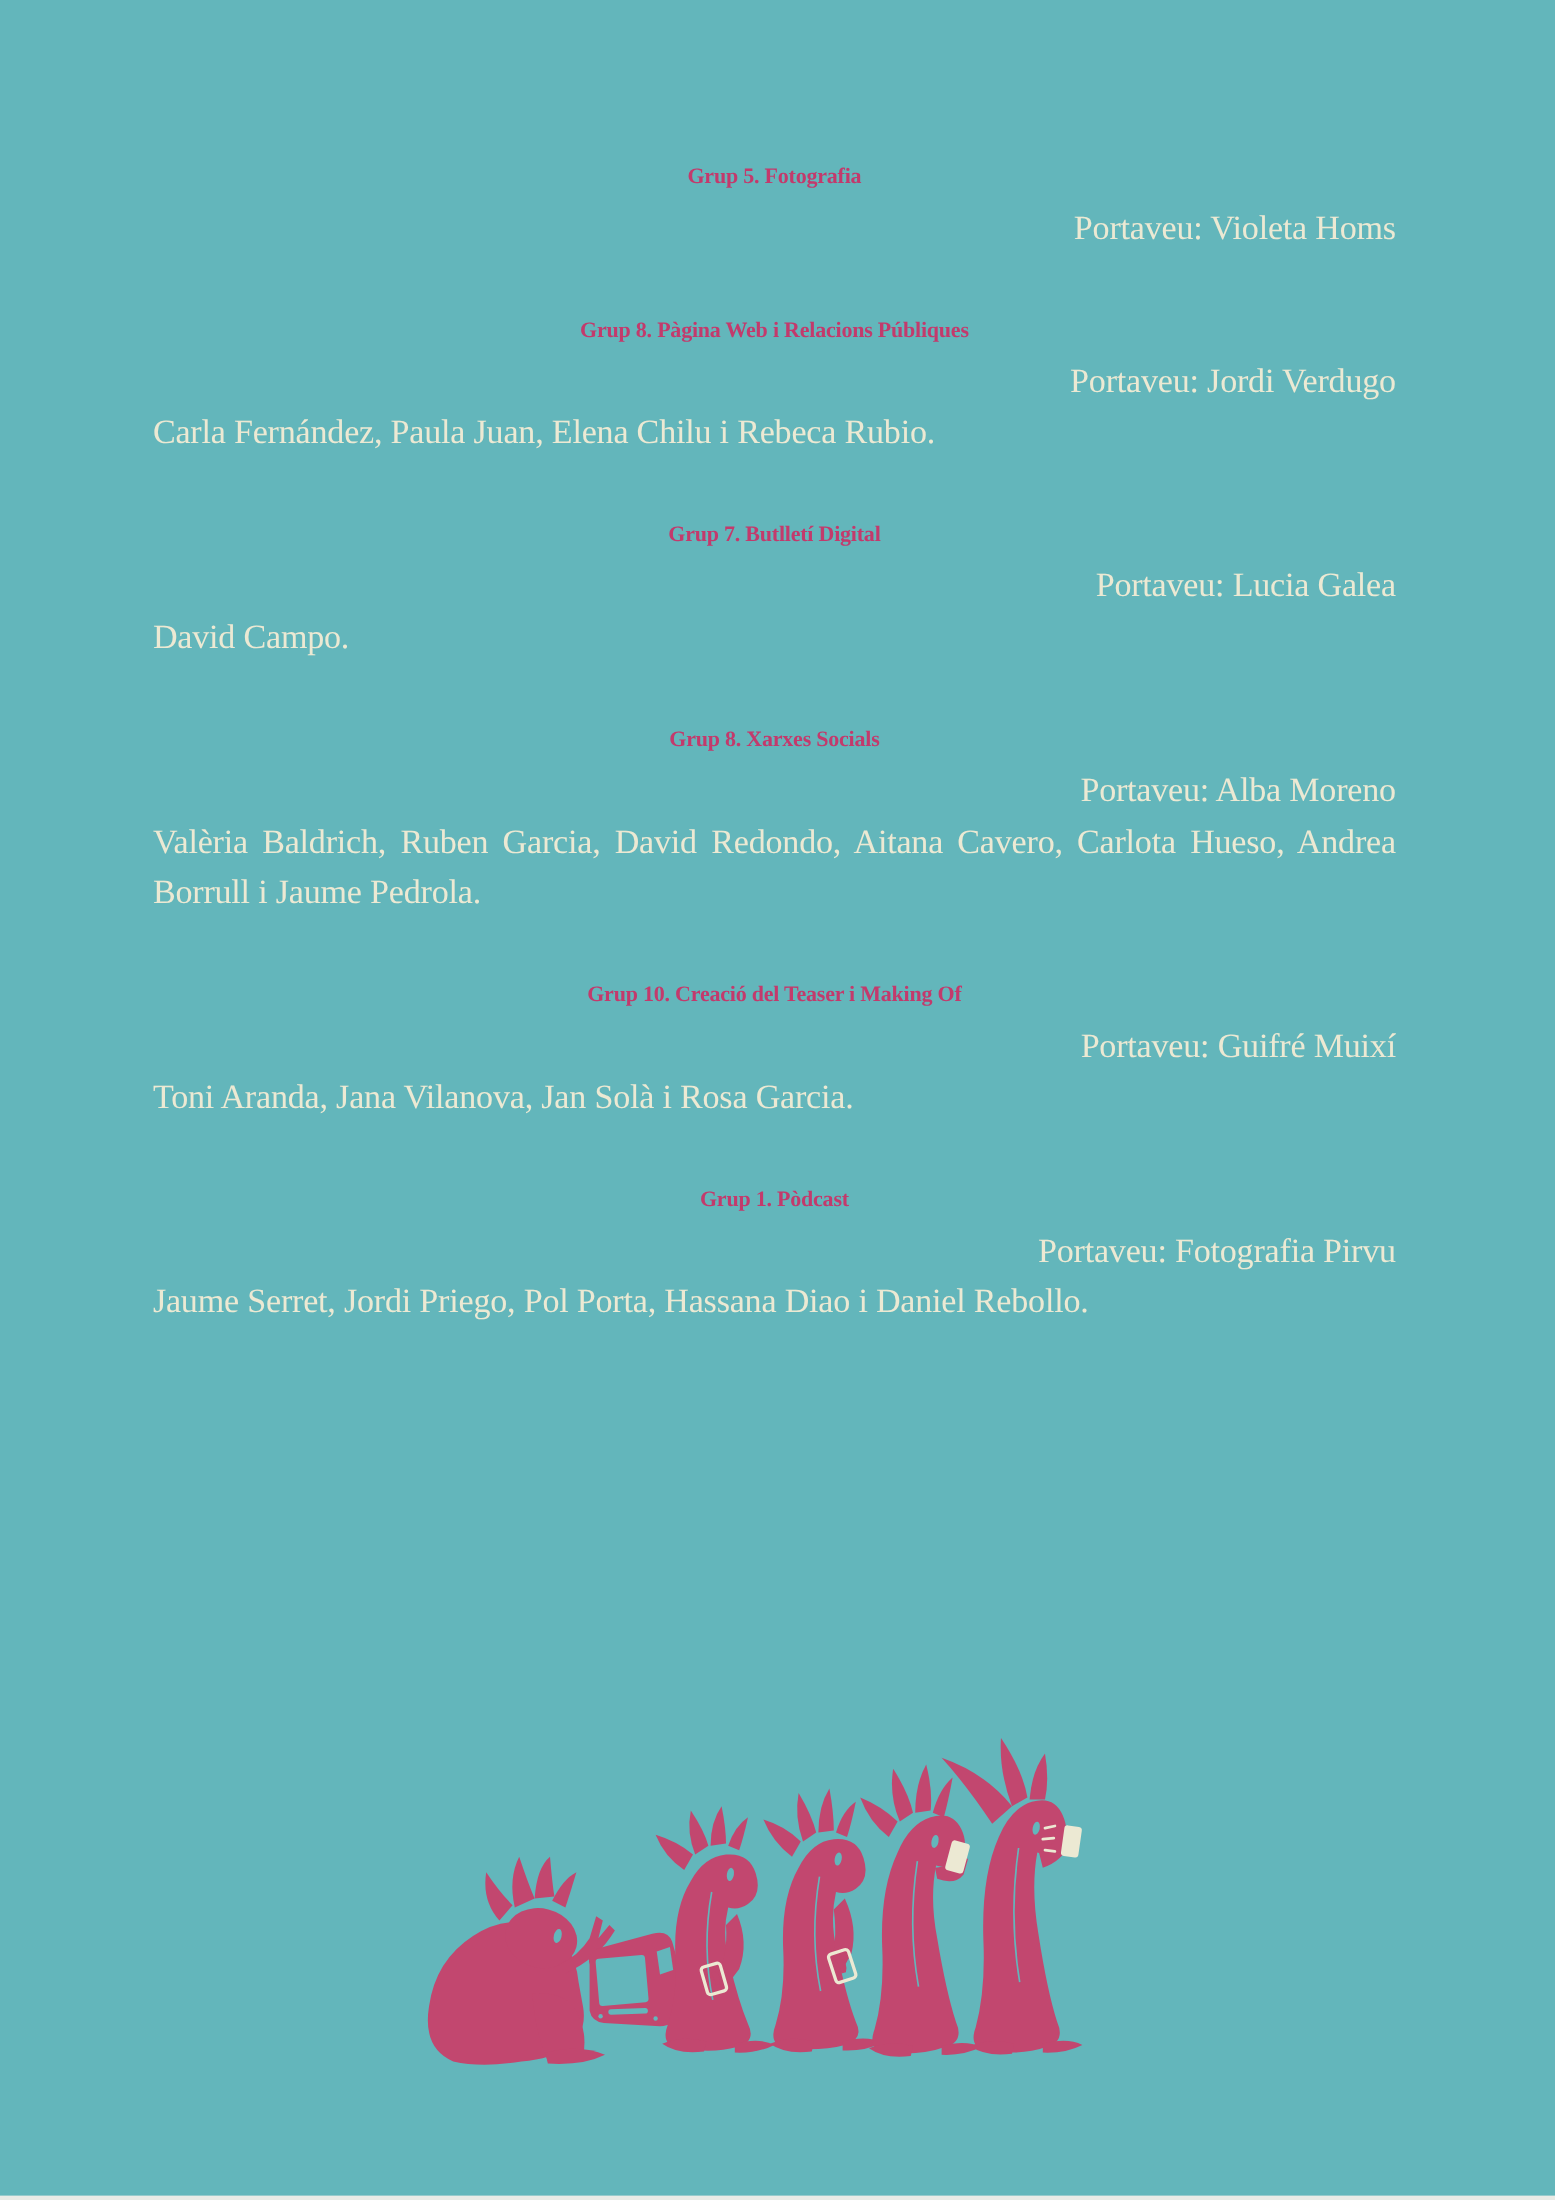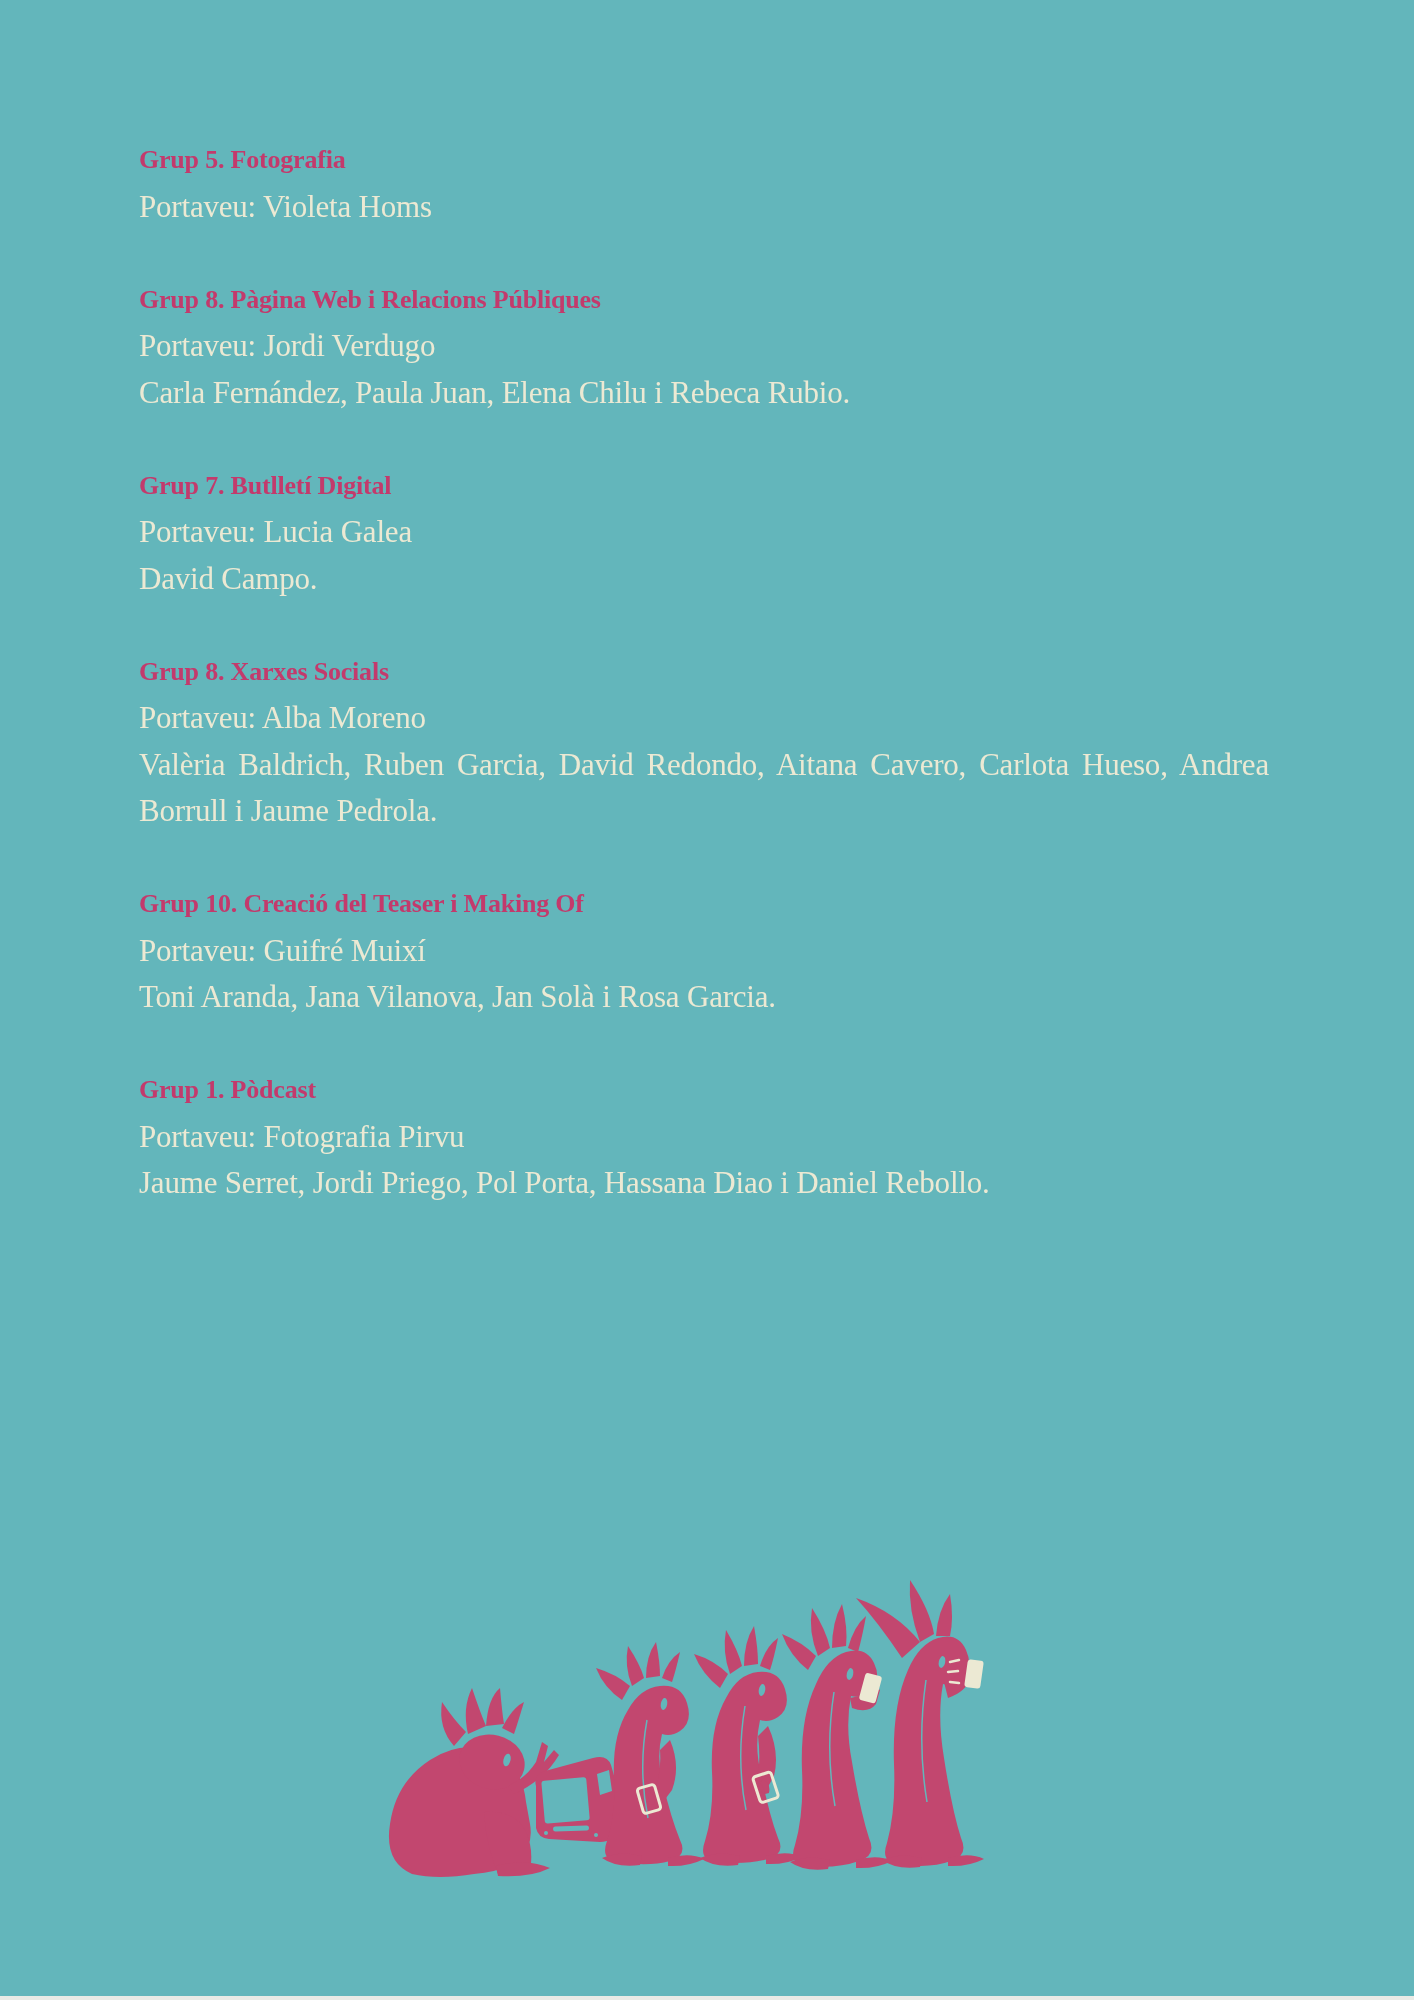--- a/index.html
+++ b/index.html
@@ -16,32 +16,34 @@
   }
   .content {
     position: absolute;
     left: 139px; top: 137px;
     width: 1130px;
   }
   .group { margin: 0; }
   .group + .group { margin-top: 46.5px; }
   .group-title {
     margin: 0;
-    font-size: 26px;
+    font-size: 20px;
     line-height: 46.5px;
     font-weight: bold;
     letter-spacing: -0.2px;
     color: var(--heading, #c33a6c);
+    text-align: center;
   }
   .group-spokesperson, .group-members {
     margin: 0;
     font-size: 31px;
     line-height: 46.5px;
     letter-spacing: -0.2px;
     color: var(--body-text, #ece9d3);
+    text-align: right;
   }
   .group-members { text-align: justify; }
   .illustration {
     position: absolute;
     left: 350px; top: 1570px;
     width: 660px; height: 400px;
     margin: 0;
   }
   .bottom-edge {
     position: absolute;

